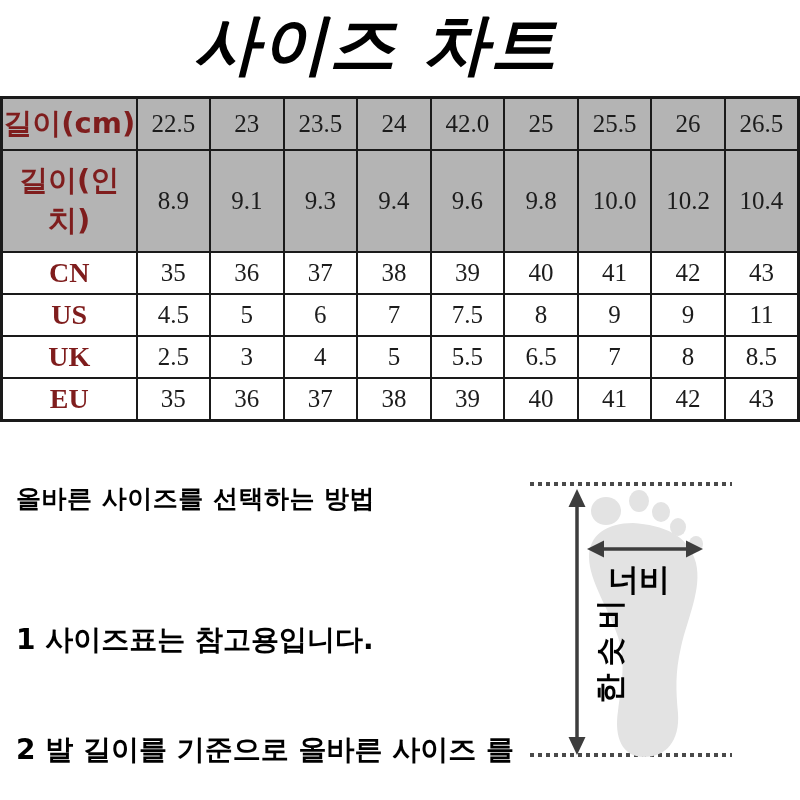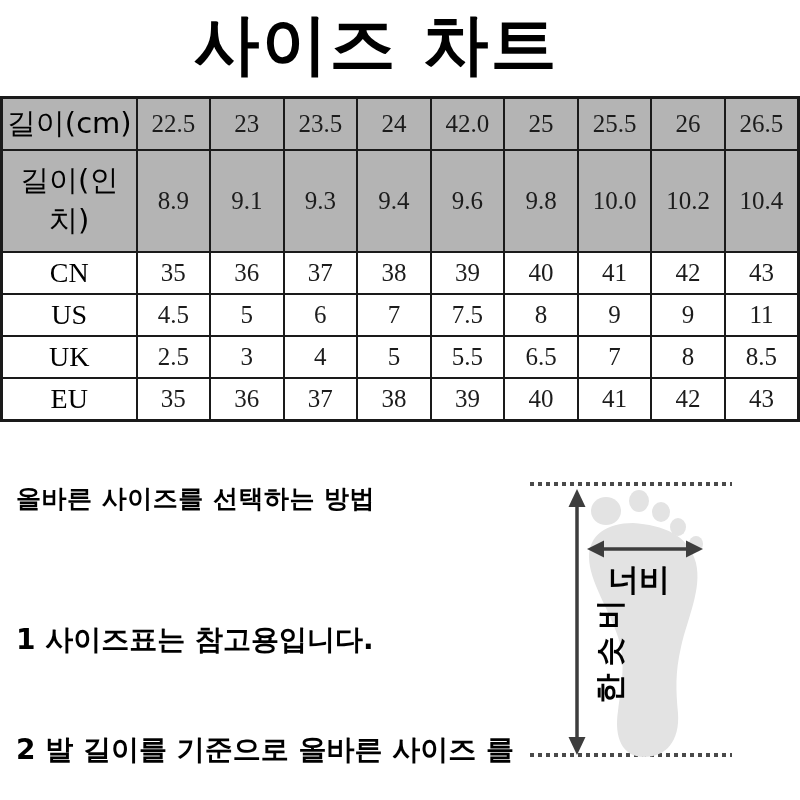--- a/index.html
+++ b/index.html
@@ -16,36 +16,37 @@
     width:800px;height:800px;position:relative;overflow:hidden;
     font-family:"Liberation Sans","DejaVu Sans",sans-serif;color:var(--ink);
   }
   .page{position:absolute;inset:0;width:800px;height:800px;background:#fff;}
 
   
   .title{
     position:absolute;top:0;left:0;width:752px;text-align:center;
     font-size:66px;font-weight:900;letter-spacing:2px;color:#000;
     font-family:"DejaVu Sans","Liberation Sans",sans-serif;
+    font-style:italic;
   }
 
   
   table.size{
     position:absolute;top:96px;left:0;width:800px;height:326px;
     border-collapse:collapse;table-layout:fixed;background:#fff;
   }
   table.size col.label-col{width:135px;}
   table.size th,table.size td{
     border:2px solid var(--border);text-align:center;vertical-align:middle;
     padding:0;color:#1c1c1c;
   }
   table.size{border:3px solid var(--border);}
   table.size tr.shaded th,table.size tr.shaded td{background:var(--header-gray);}
   table.size th{
-    font-size:29px;font-weight:normal;color:#000000;
+    font-size:29px;font-weight:bold;color:#7f1d1d;
     font-family:"DejaVu Sans","Liberation Sans",sans-serif;
     margin-left:40px;
   }
   table.size th.serif-label{
     font-family:"Liberation Serif","DejaVu Serif",serif;font-size:28px;
   }
   table.size td{
     font-family:Liberation Serif, serif;font-size:25px;font-weight:normal;
   }
 

